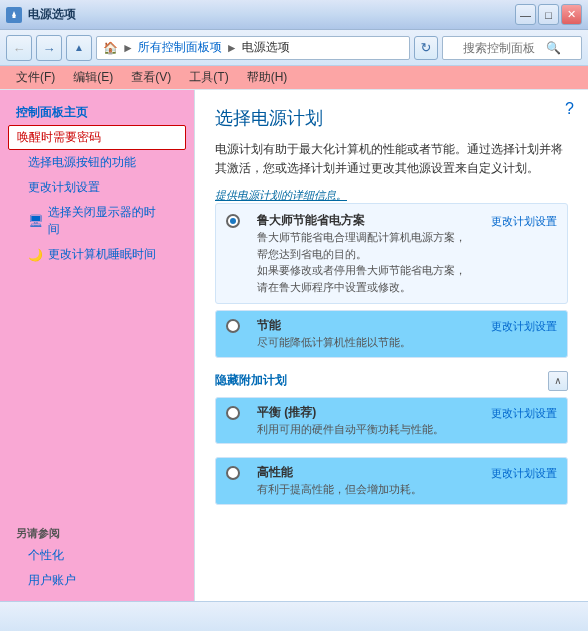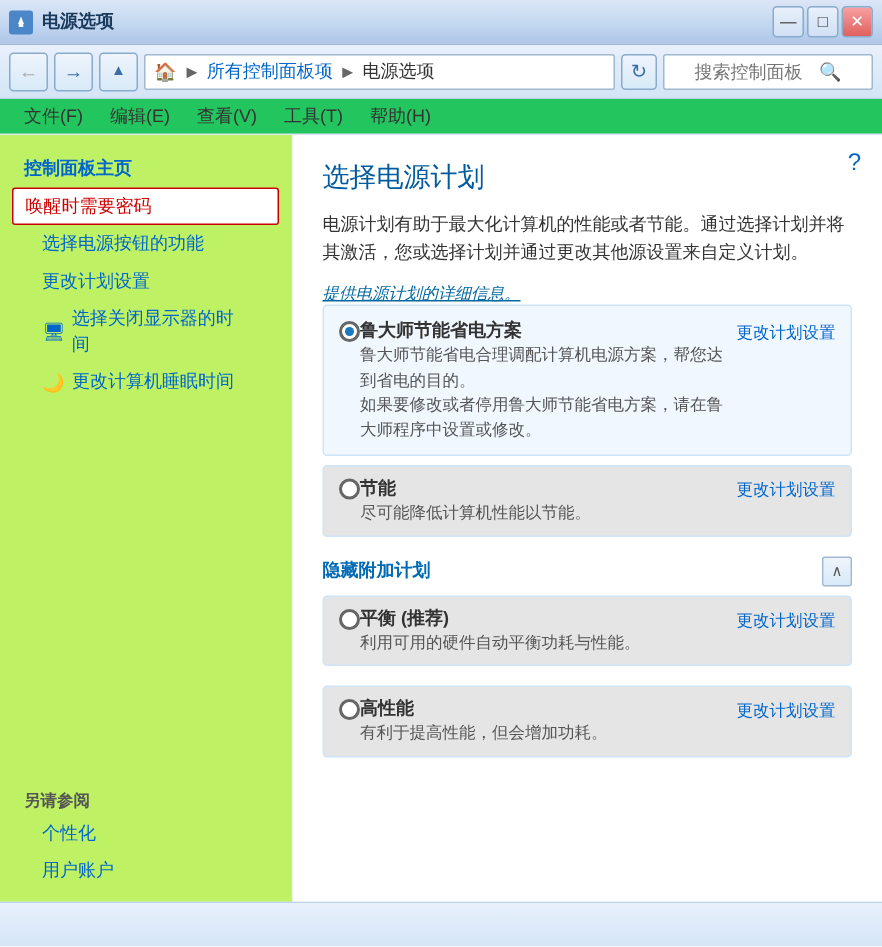--- a/index.html
+++ b/index.html
@@ -136,21 +136,21 @@
       color: #aaa;
     }
     .search-icon-btn {
       color: #3a6ea8;
       font-size: 12px;
       cursor: pointer;
     }
 
     
     .menu-bar {
-      background: #22c55e;
+      background: #fca5a5;
       height: 24px;
       display: flex;
       align-items: center;
       padding: 0 8px;
       gap: 2px;
       border-bottom: 1px solid #dce6f0;
     }
     .menu-item {
       padding: 2px 8px;
       font-size: 12px;
@@ -161,21 +161,21 @@
 
     
     .main-content {
       display: flex;
       height: calc(631px - 30px - 36px - 24px - 30px);
     }
 
     
     .sidebar {
       width: 195px;
-      background: #bef264;
+      background: #f9a8d4;
       border-right: 1px solid #d0dde8;
       padding: 8px 0;
       display: flex;
       flex-direction: column;
     }
     .sidebar-section-title {
       padding: 6px 16px 4px 16px;
       font-size: 12px;
       color: #0066cc;
       cursor: pointer;
@@ -259,21 +259,21 @@
     .plan-item {
       background: #f0f7ff;
       border: 1px solid #d0e4f7;
       border-radius: 3px;
       padding: 8px 10px;
       margin-bottom: 6px;
     }
     .plan-item-row {
       display: flex;
       align-items: flex-start;
-      gap: 0;
+      gap: 17px;
     }
     .radio-btn {
       width: 14px;
       height: 14px;
       border-radius: 50%;
       border: 2px solid #666;
       background: white;
       margin-top: 2px;
       flex-shrink: 0;
       display: flex;
@@ -333,21 +333,21 @@
       background: linear-gradient(to bottom, #e8f0fb, #d4e5f7);
       border-top: 1px solid #b8d0e8;
       display: flex;
       align-items: center;
       padding: 0 10px;
       font-size: 11px;
       color: #333;
     }
 
     .plan-item-simple {
-      background: #e5e5e5;
+      background: #7dd3fc;
       border: 1px solid #d0e4f7;
       border-radius: 3px;
       padding: 6px 10px;
       margin-bottom: 13px;
     }
   </style>
 </head>
 <body>
 
 <div class="title-bar">

